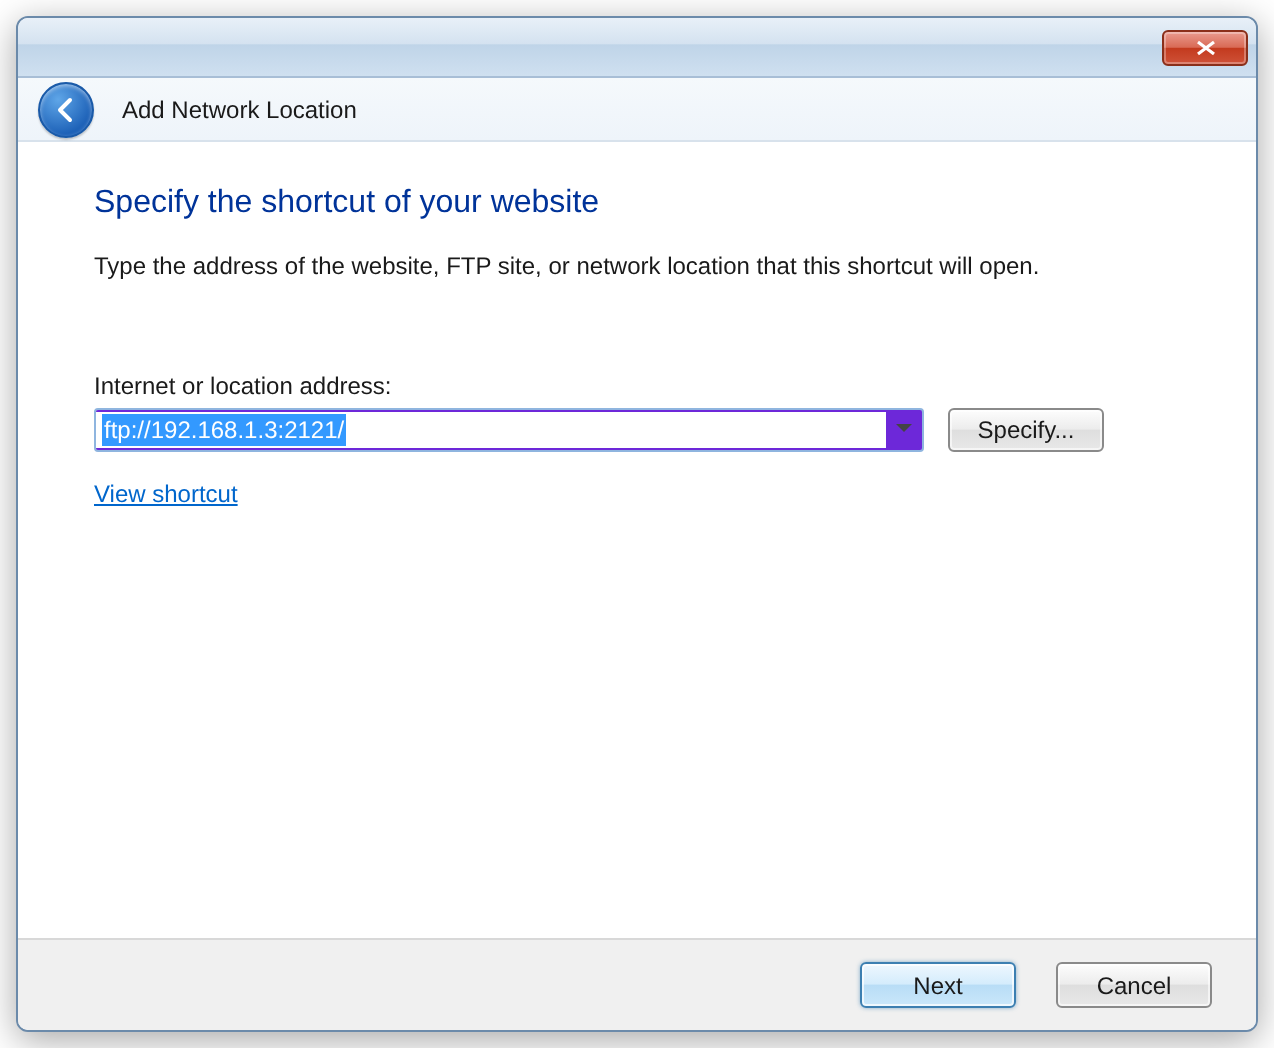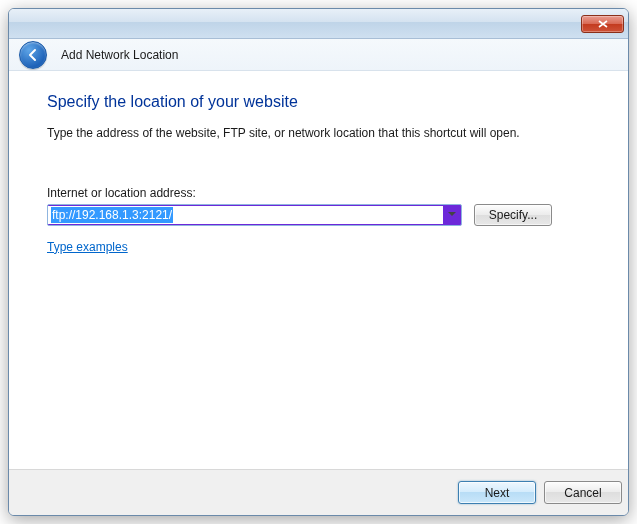--- a/index.html
+++ b/index.html
@@ -155,22 +155,22 @@
       font-size: 12px;
       cursor: pointer;
     }
     .footer {
       height: 46px;
       background: #f0f0f0;
       border-top: 1px solid #d8d8d8;
       display: flex;
       align-items: center;
       justify-content: flex-end;
-      padding: 0 6px;
-      gap: 8px;
+      padding: 0 22px;
+      gap: 20px;
     }
     .footer-btn {
       min-width: 78px;
       height: 23px;
     }
     .footer-btn.primary {
       border: 1px solid #3c7fb1;
       background: linear-gradient(to bottom, #eef7fe 0%, #d4ecfc 48%, #b8ddf6 50%, #cae7fa 100%);
       box-shadow: inset 0 0 0 1px rgba(255,255,255,0.7), 0 0 2px rgba(60,127,177,0.6);
     }
@@ -191,39 +191,39 @@
   <div class="header">
     <div class="back-btn">
       <svg width="14" height="14" viewBox="0 0 14 14">
         <path d="M9 2 L4 7 L9 12" stroke="#fff" stroke-width="2" fill="none" stroke-linecap="round" stroke-linejoin="round"></path>
       </svg>
     </div>
     <div class="header-title">Add Network Location</div>
   </div>
 
   <div class="content">
-    <h1 class="heading">Specify the location of your website</h1>
+    <h1 class="heading">Specify the shortcut of your website</h1>
     <p class="description">Type the address of the website, FTP site, or network location that this shortcut will open.</p>
 
     <div class="field-label">Internet or location address:</div>
 
     <div class="input-row">
       <div class="combo">
         <input class="combo-input" type="text" style="color: transparent;" value="ftp://192.168.1.3:2121/">
         <span class="selected-text">ftp://192.168.1.3:2121/</span>
         <div class="dropdown-arrow">
           <svg width="8" height="5" viewBox="0 0 8 5">
             <path d="M0 0 L4 4 L8 0 Z" fill="#444"></path>
           </svg>
         </div>
       </div>
       <button class="browse-btn">Specify...</button>
     </div>
 
-    <a class="link">Type examples</a>
+    <a class="link">View shortcut</a>
   </div>
 
   <div class="footer">
     <button class="footer-btn primary">Next</button>
     <button class="footer-btn">Cancel</button>
   </div>
 
 </div>
 
 </body></html>

